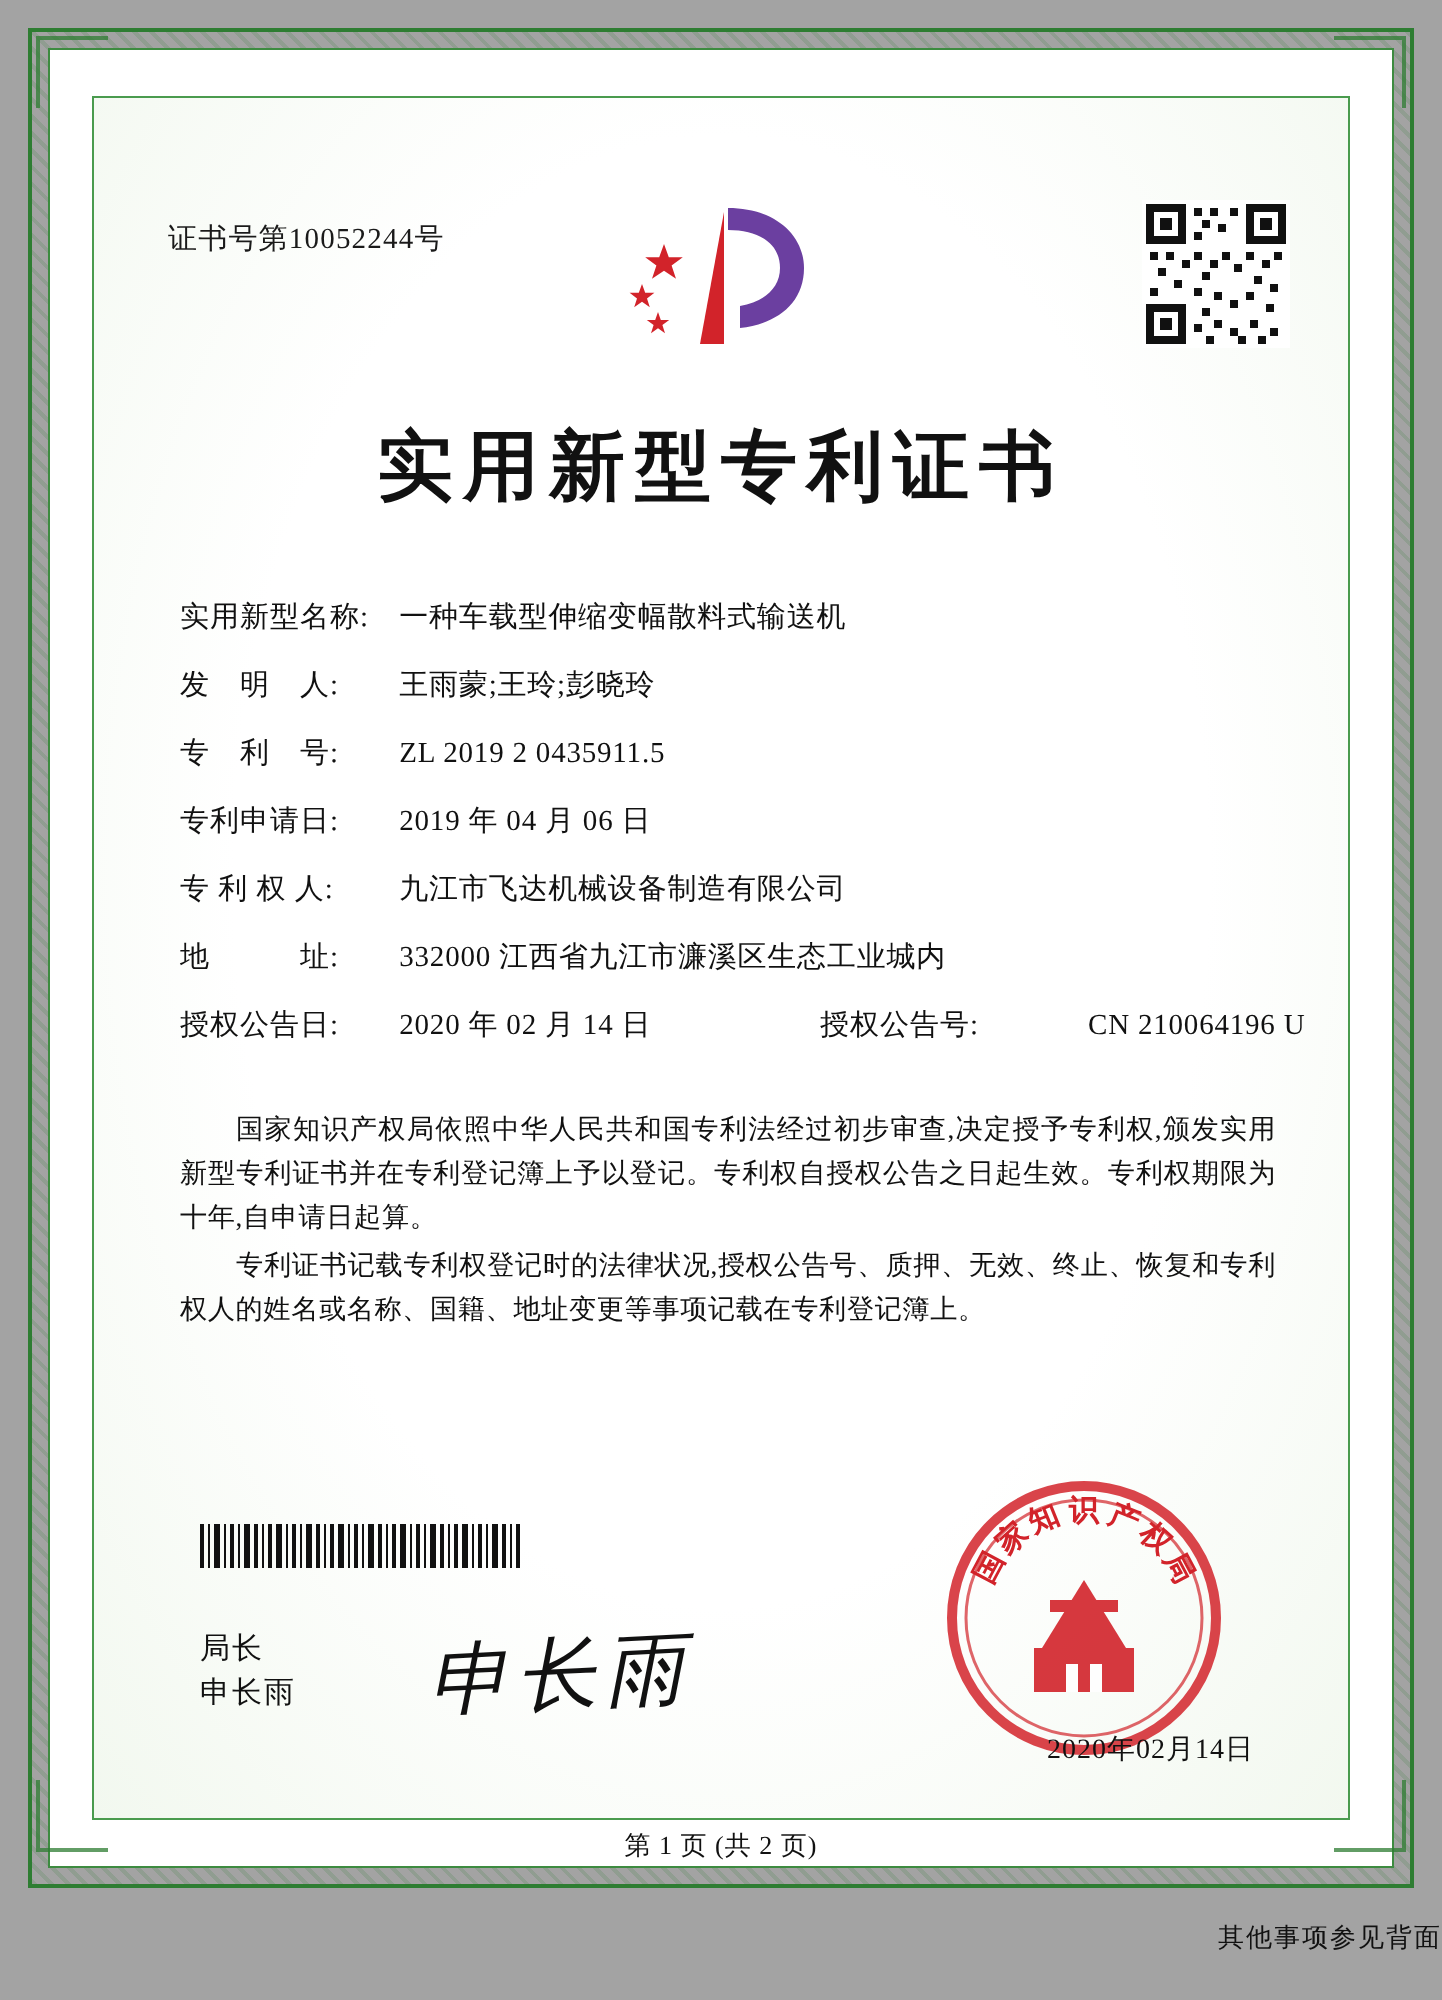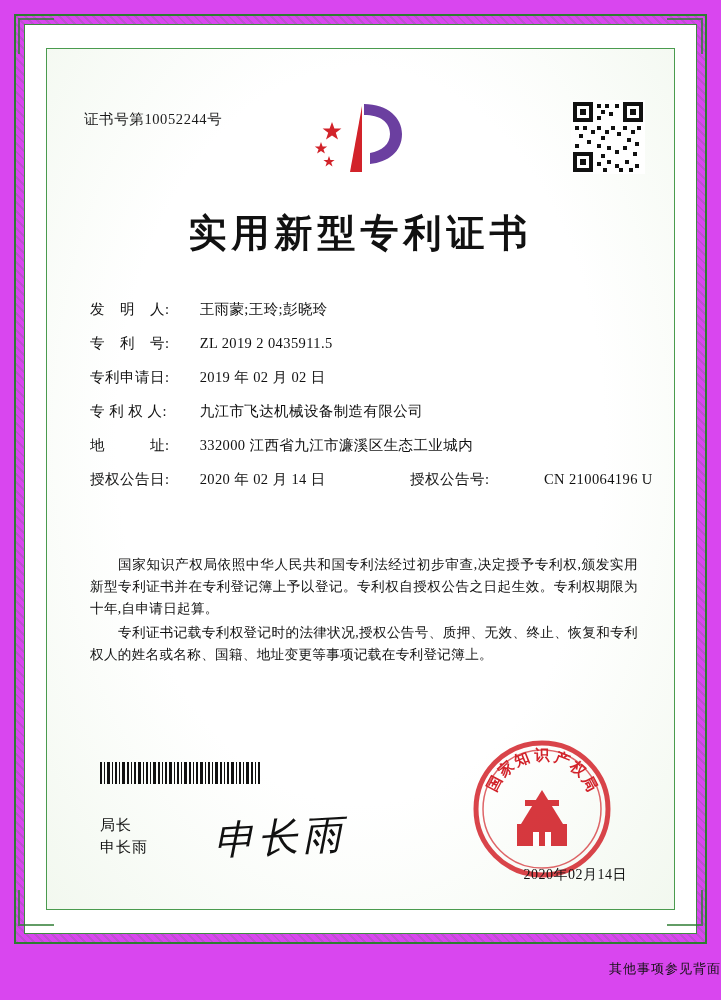--- a/index.html
+++ b/index.html
@@ -10,21 +10,21 @@
     width: 721px;
     height: 1000px;
     background: #ffffff;
     font-family: "Liberation Sans", sans-serif;
     overflow: hidden;
   }
   .page {
     position: relative;
     width: 721px;
     height: 1000px;
-    background: #d946ef;
+    background: #a3a3a3;
   }
   
   .border-outer {
     position: absolute;
     left: 14px;
     top: 14px;
     width: 693px;
     height: 930px;
     border: 2px solid #2e7d32;
     box-sizing: border-box;
@@ -330,30 +330,34 @@
           <rect x="48" y="68" width="4" height="4"></rect>
             <rect x="58" y="68" width="4" height="4"></rect>
         </g>
       </svg>
     </div>
 
     <div class="title">实用新型专利证书</div>
 
     <div class="fields">
       <div class="field-row">
+        <span class="field-label">实用新型名称:</span>
+        <span class="field-value">一种车载型伸缩变幅散料式输送机</span>
+      </div>
+      <div class="field-row">
         <span class="field-label">发　明　人:</span>
         <span class="field-value">王雨蒙;王玲;彭晓玲</span>
       </div>
       <div class="field-row">
         <span class="field-label">专　利　号:</span>
         <span class="field-value">ZL 2019 2 0435911.5</span>
       </div>
       <div class="field-row">
         <span class="field-label">专利申请日:</span>
-        <span class="field-value">2019 年 02 月 02 日</span>
+        <span class="field-value">2019 年 04 月 06 日</span>
       </div>
       <div class="field-row">
         <span class="field-label">专 利 权 人:</span>
         <span class="field-value">九江市飞达机械设备制造有限公司</span>
       </div>
       <div class="field-row">
         <span class="field-label">地　　　址:</span>
         <span class="field-value">332000 江西省九江市濂溪区生态工业城内</span>
       </div>
       <div class="field-row">
@@ -441,16 +445,17 @@
           <text transform="rotate(0 71 71)" x="71" y="22" text-anchor="middle">识</text>
           <text transform="rotate(22 71 71)" x="71" y="22" text-anchor="middle">产</text>
           <text transform="rotate(42 71 71)" x="71" y="22" text-anchor="middle">权</text>
           <text transform="rotate(62 71 71)" x="71" y="22" text-anchor="middle">局</text>
         </g>
       </svg>
     </div>
 
     <div class="seal-date">2020年02月14日</div>
 
+    <div class="page-num">第 1 页 (共 2 页)</div>
   </div>
 
   <div class="footer-note">其他事项参见背面</div>
 </div>
 
 </body></html>

